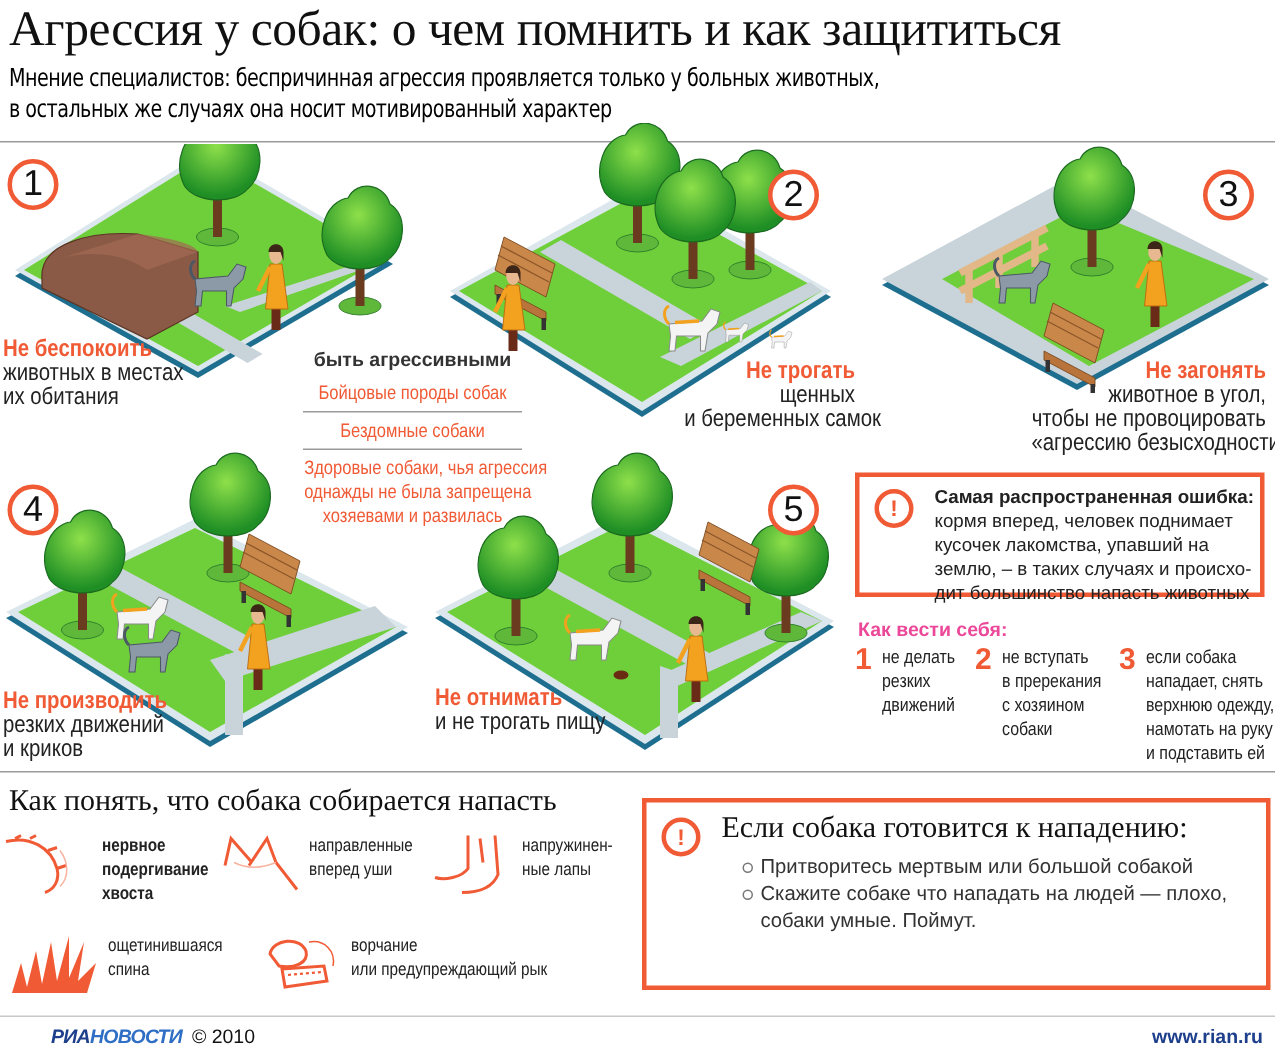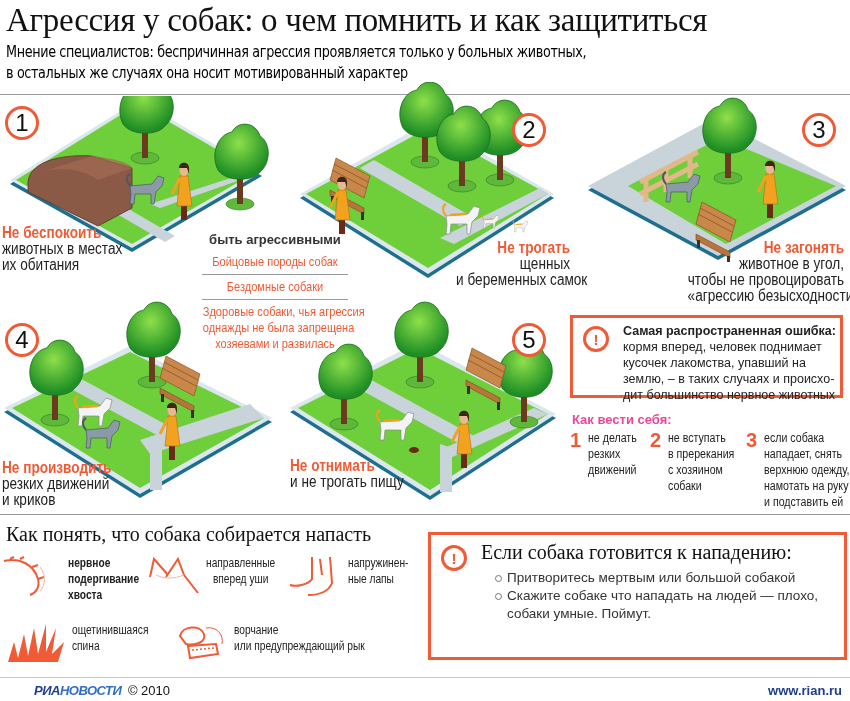--- a/index.html
+++ b/index.html
@@ -226,21 +226,21 @@
   </div>
 </div>
 
 <div class="abs err-box">
   <div class="abs excl" style="left:10px;top:8px;">!</div>
   <div class="err-text">
     <b>Самая распространенная ошибка:</b>
     <div>кормя вперед, человек поднимает</div>
     <div>кусочек лакомства, упавший на</div>
     <div>землю,  – в таких случаях и происхо-</div>
-    <div>дит большинство нервное животных</div>
+    <div>дит большинство напасть животных</div>
   </div>
 </div>
 
 <div class="abs behave-title">Как вести себя:</div>
 <div class="step" style="left:570px;">
   <div class="n">1</div>
   <div class="t cond">
     <div>не делать</div>
     <div>резких</div>
     <div>движений</div>
@@ -275,21 +275,21 @@
     <path d="M4,6 C20,2 34,10 38,24 C40,32 36,38 30,40 M10,4 L14,2 M20,4 L24,2 M32,12 L38,10 M38,24 L44,22" stroke="#f05a35" stroke-width="2" fill="none"></path>
     <path d="M40,12 C46,20 46,30 40,36" stroke="#f7b3a0" stroke-width="1" fill="none"></path>
   </svg>
   <div class="lbl cond" style="margin-left:20px;">
     <div>нервное</div>
     <div>подергивание</div>
     <div>хвоста</div>
   </div>
 </div>
 
-<div class="sign" style="left:148px;top:555px;text-align:center;">
+<div class="sign" style="left:148px;top:555px;">
   <svg width="52" height="40" viewBox="0 0 52 40">
     <path d="M2,22 L6,4 L20,20 M18,22 L30,4 L36,20 L50,38" stroke="#f05a35" stroke-width="2" fill="none"></path>
     <path d="M8,20 C16,24 26,24 36,20" stroke="#f7b3a0" stroke-width="1" fill="none"></path>
   </svg>
   <div class="lbl cond">
     <div>направленные</div>
     <div>вперед уши</div>
   </div>
 </div>
 

